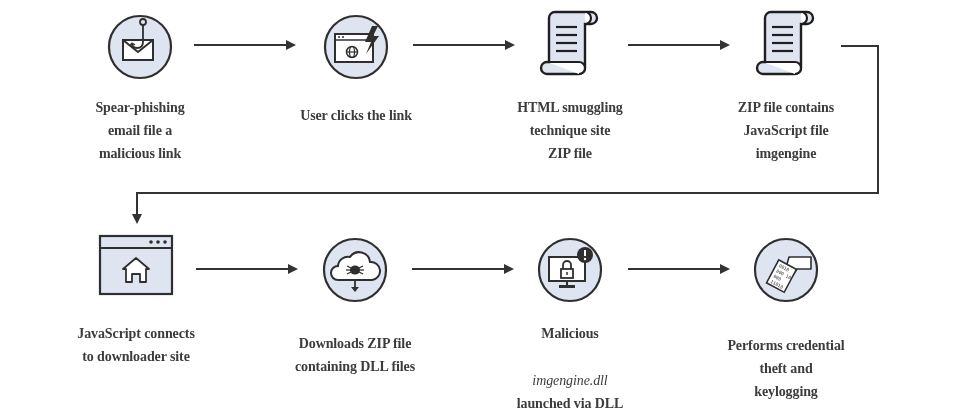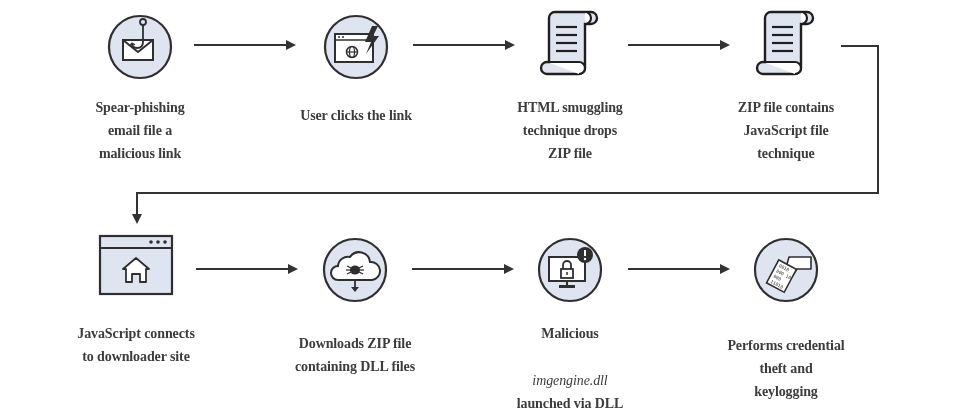--- a/index.html
+++ b/index.html
@@ -69,39 +69,39 @@
       <path d="M16,4 L52,4 A6,6 0 0 1 52,16 L46,16 L46,60 A6,6 0 0 1 40,66 L8,66 A6,6 0 0 1 8,54 L10,54 L10,10 A6,6 0 0 1 16,4 Z" fill="#dfe4f1" stroke="#1f1f1f" stroke-width="2.4"></path>
       <path d="M46,4 A6,6 0 0 1 46,16" fill="#fff" stroke="#1f1f1f" stroke-width="2.2"></path>
       <path d="M8,54 L40,54 A6,6 0 0 1 40,66" fill="#fff" stroke="#1f1f1f" stroke-width="2.2"></path>
       <line x1="17" y1="19" x2="38" y2="19" stroke="#1f1f1f" stroke-width="2.2"></line>
       <line x1="17" y1="27" x2="38" y2="27" stroke="#1f1f1f" stroke-width="2.2"></line>
       <line x1="17" y1="35" x2="38" y2="35" stroke="#1f1f1f" stroke-width="2.2"></line>
       <line x1="17" y1="43" x2="38" y2="43" stroke="#1f1f1f" stroke-width="2.2"></line>
     </svg>
     <div class="label" style="top:96px;">
       <div>HTML smuggling</div>
-      <div>technique drops</div>
+      <div>technique site</div>
       <div>ZIP file</div>
     </div>
   </div>
 
   <div class="node" style="left:696px; top:0;">
     <svg class="icon" style="top:8px;" width="62" height="70" viewBox="0 0 62 70">
       <path d="M16,4 L52,4 A6,6 0 0 1 52,16 L46,16 L46,60 A6,6 0 0 1 40,66 L8,66 A6,6 0 0 1 8,54 L10,54 L10,10 A6,6 0 0 1 16,4 Z" fill="#dfe4f1" stroke="#1f1f1f" stroke-width="2.4"></path>
       <path d="M46,4 A6,6 0 0 1 46,16" fill="#fff" stroke="#1f1f1f" stroke-width="2.2"></path>
       <path d="M8,54 L40,54 A6,6 0 0 1 40,66" fill="#fff" stroke="#1f1f1f" stroke-width="2.2"></path>
       <line x1="17" y1="19" x2="38" y2="19" stroke="#1f1f1f" stroke-width="2.2"></line>
       <line x1="17" y1="27" x2="38" y2="27" stroke="#1f1f1f" stroke-width="2.2"></line>
       <line x1="17" y1="35" x2="38" y2="35" stroke="#1f1f1f" stroke-width="2.2"></line>
       <line x1="17" y1="43" x2="38" y2="43" stroke="#1f1f1f" stroke-width="2.2"></line>
     </svg>
     <div class="label" style="top:96px;">
       <div>ZIP file contains</div>
       <div>JavaScript file</div>
-      <div>technique</div>
+      <div>imgengine</div>
     </div>
   </div>
 
   <div class="node" style="left:46px; top:0;">
     <svg class="icon" style="top:234px;" width="76" height="62" viewBox="0 0 76 62">
       <rect x="2" y="2" width="72" height="58" fill="#dfe4f1" stroke="#2f2f2f" stroke-width="2.2"></rect>
       <line x1="2" y1="14" x2="74" y2="14" stroke="#2f2f2f" stroke-width="2"></line>
       <circle cx="53" cy="8" r="1.8" fill="#2f2f2f"></circle>
       <circle cx="60" cy="8" r="1.8" fill="#2f2f2f"></circle>
       <circle cx="67" cy="8" r="1.8" fill="#2f2f2f"></circle>

